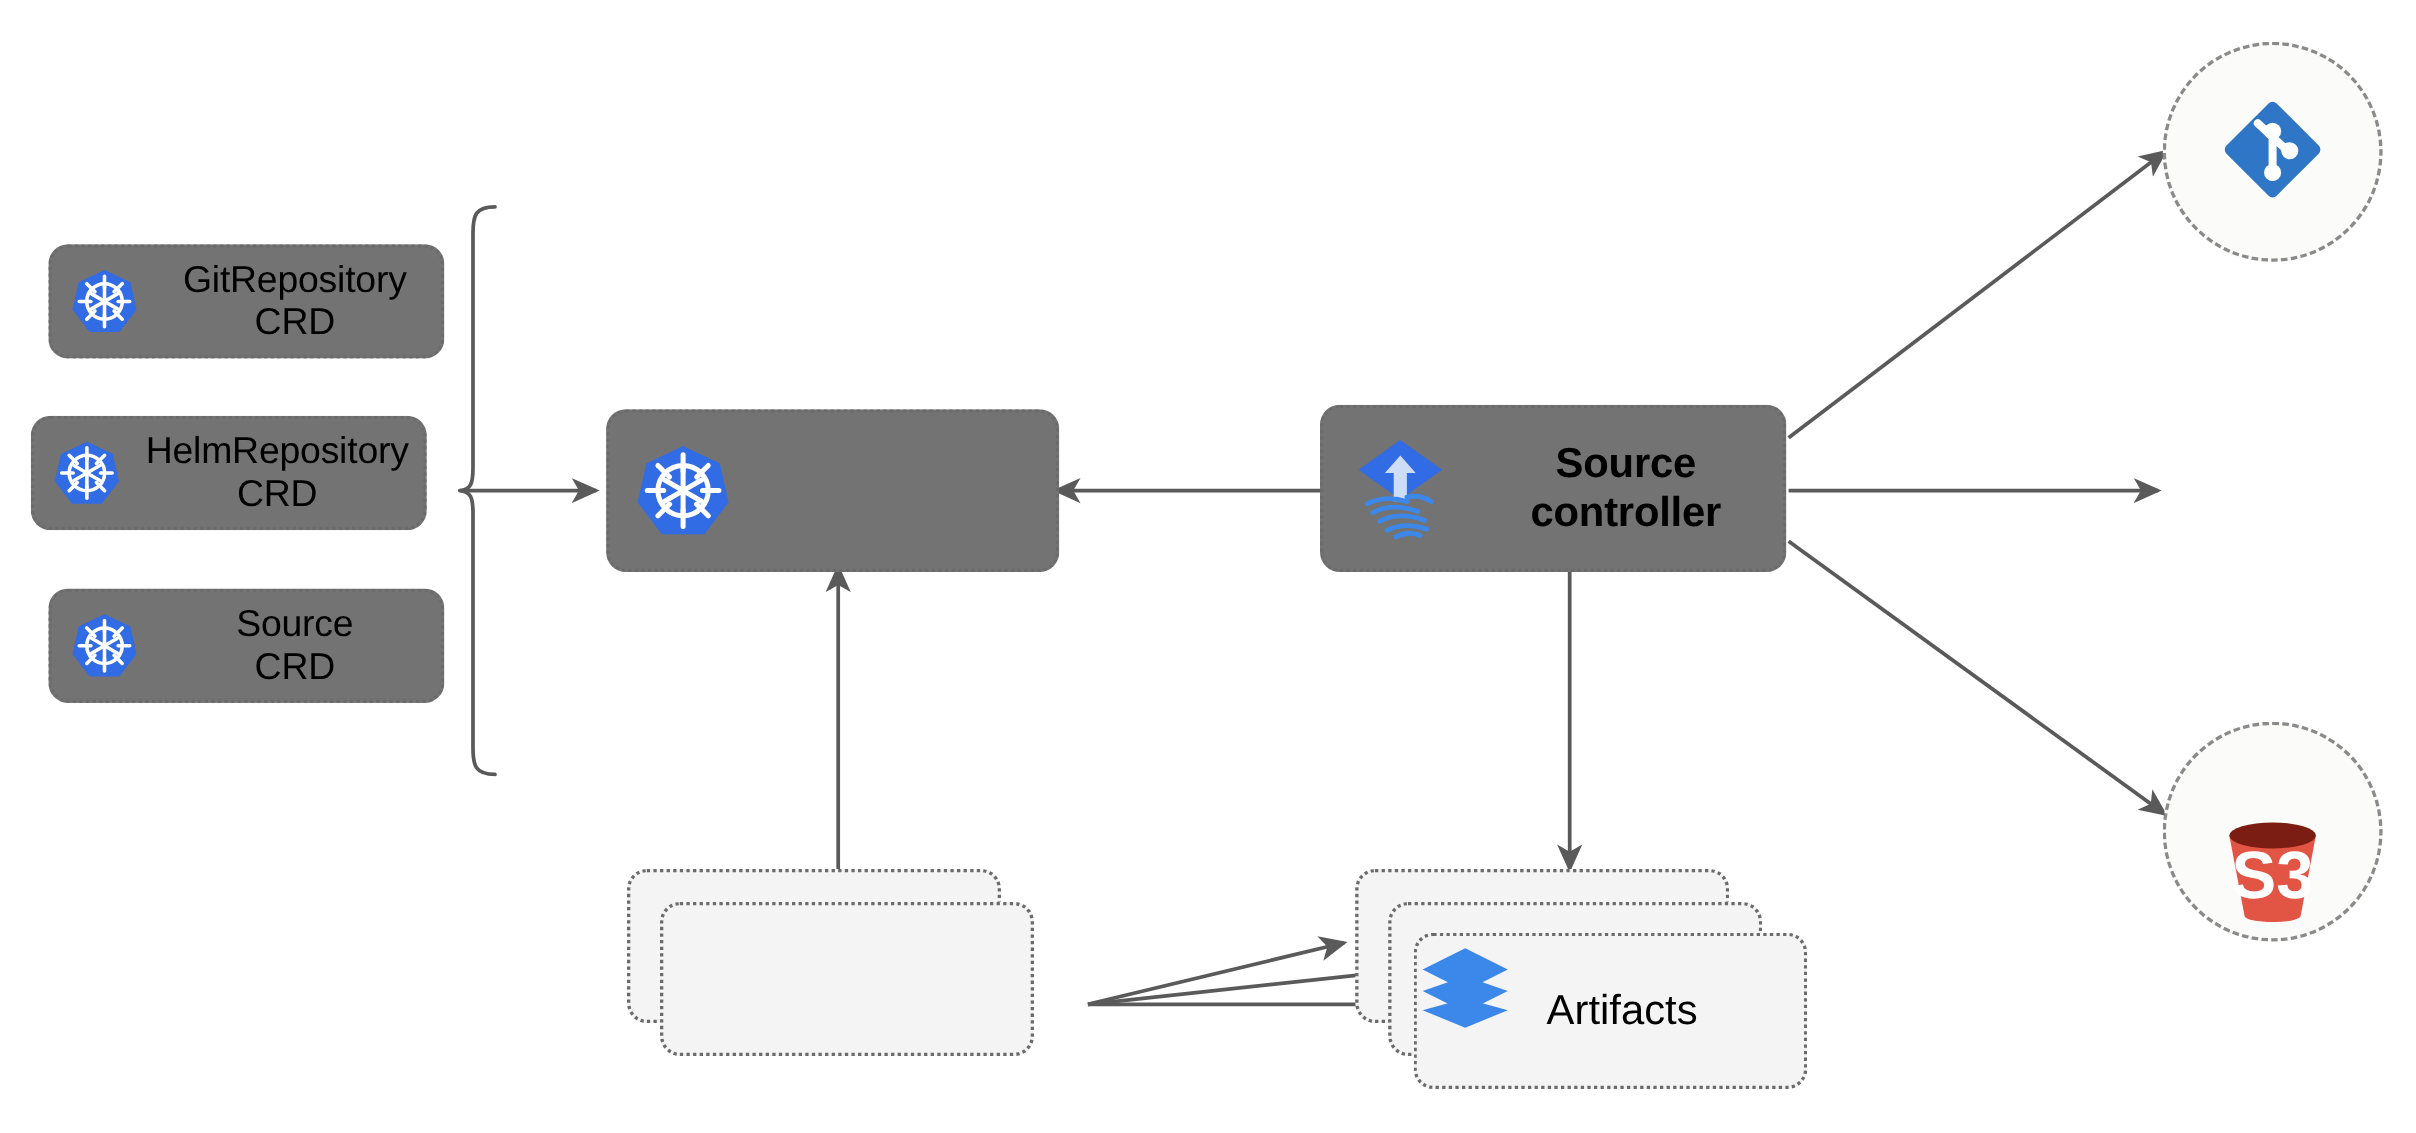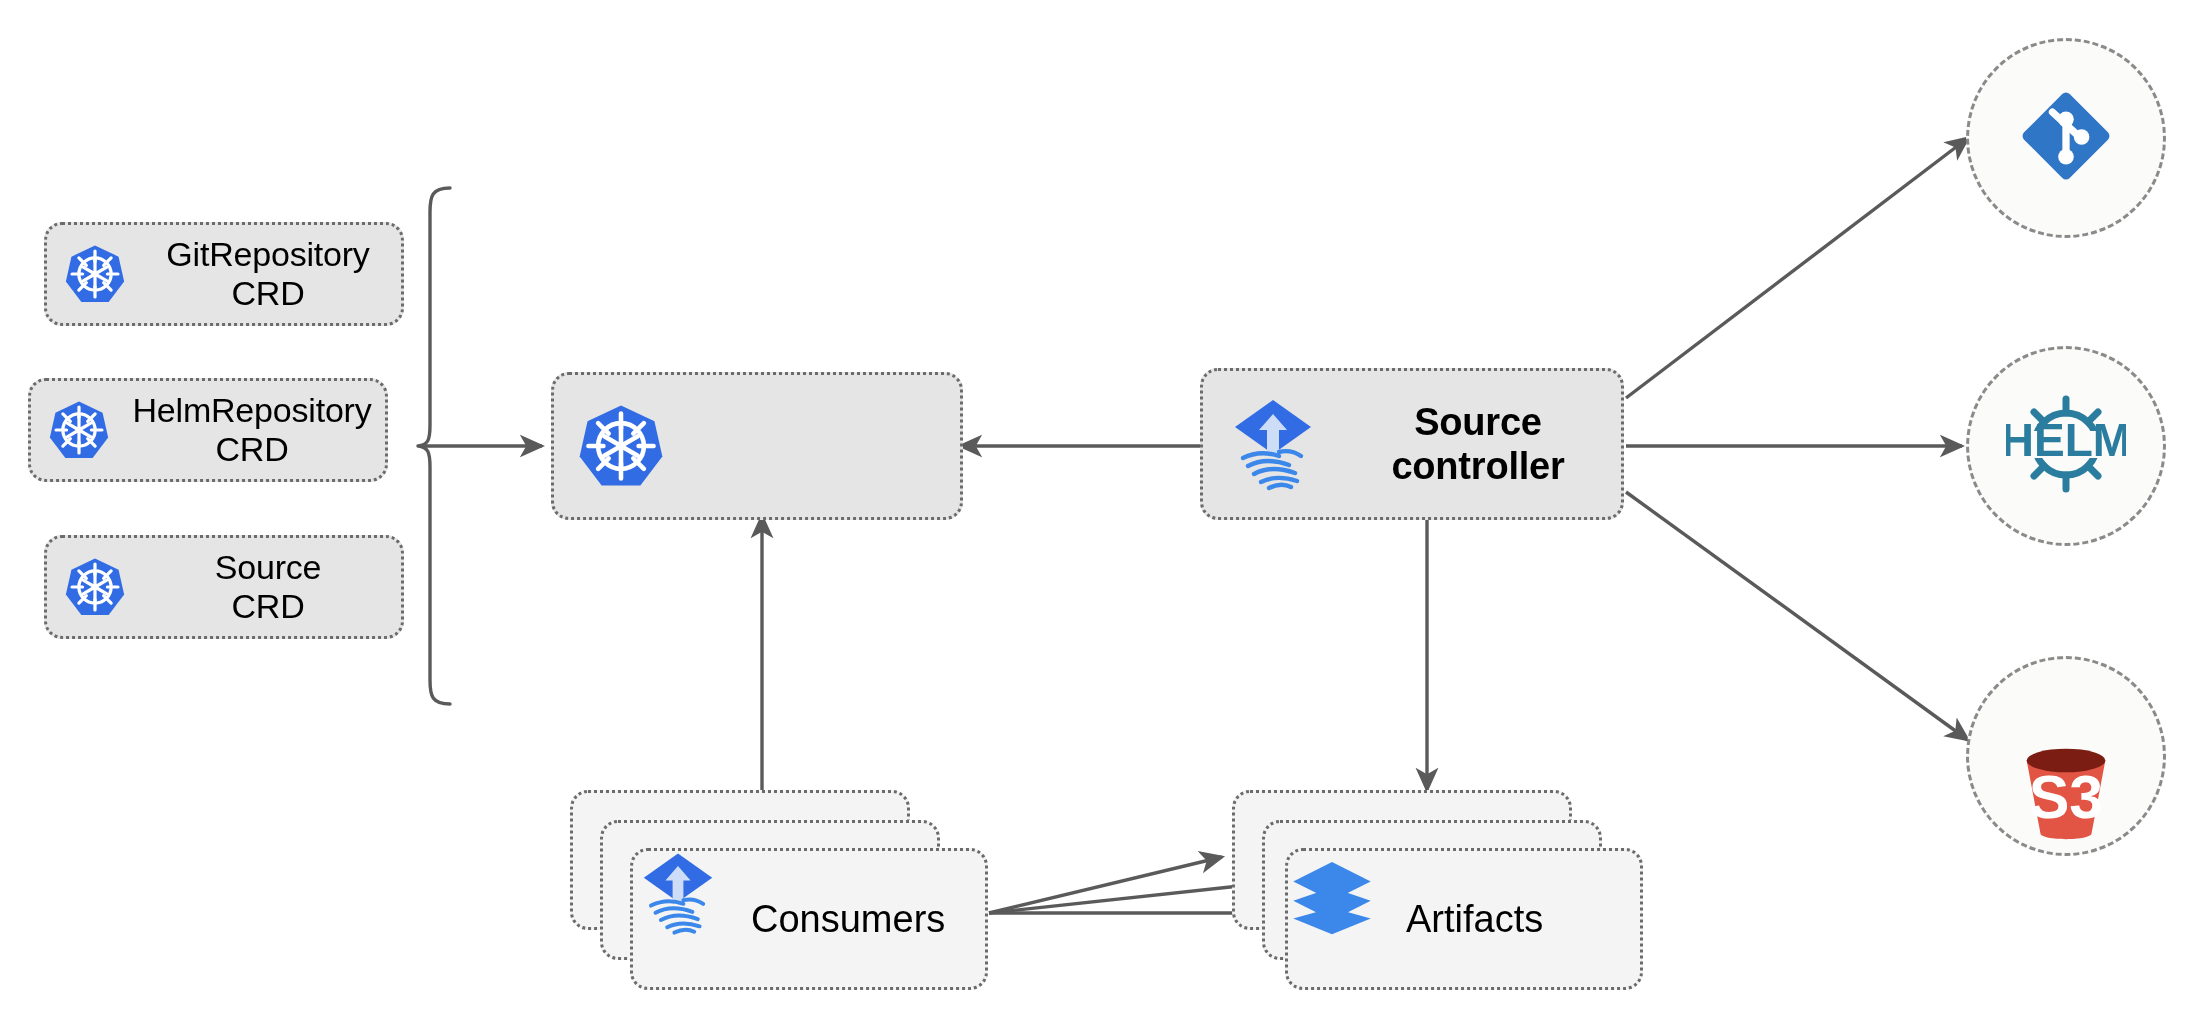--- a/index.html
+++ b/index.html
@@ -27,21 +27,21 @@
     top: 0;
     width: 2196px;
     height: 1030px;
     pointer-events: none;
   }
 
   
   .node {
     position: absolute;
     box-sizing: border-box;
-    background: #e5e5e5;
+    background: #737373;
     border: 3px dotted #6b6b6b;
     border-radius: 18px;
     display: flex;
     flex-direction: row;
     align-items: center;
     justify-content: flex-start;
   }
   .node .label {
     flex: 1 1 auto;
     text-align: center;
@@ -273,37 +273,20 @@
         </g>
       </svg>
     </div>
     <div class="label" style="font-size:38px;font-weight:bold;">Source
 controller</div>
   </div>
 
   <div class="stack" style="left:570px; top:790px; width:400px; height:200px;">
     <div class="ghost" style="left:0px;  top:0px;  width:340px; height:140px;"></div>
     <div class="ghost" style="left:30px; top:30px; width:340px; height:140px;"></div>
-    <div class="front" style="left:60px; top:58px; width:358px; height:142px;">
-      <div class="iconwrap" style="width:118px; height:142px;">
-        <svg width="90" height="90" viewBox="0 0 100 100" xmlns="http://www.w3.org/2000/svg">
-          <path d="M50 6 L88 33 L50 60 L12 33 Z" fill="#326CE5"></path>
-          <path d="M50 20 L64 36 L56 36 L56 62 L44 62 L44 36 L36 36 Z" fill="#cddcf7"></path>
-          <g stroke="#3B87EA" stroke-width="4.4" stroke-linecap="round" fill="none">
-            <path d="M20 64 C 32 58, 44 58, 56 62"></path>
-            <path d="M25 72 C 38 65, 52 66, 66 71"></path>
-            <path d="M31 80 C 44 73, 58 74, 72 79"></path>
-            <path d="M38 88 C 50 82, 62 83, 74 87"></path>
-            <path d="M46 94 C 54 90, 62 90, 68 93"></path>
-            <path d="M56 58 C 64 56, 72 58, 78 62"></path>
-          </g>
-        </svg>
-      </div>
-      <div class="label" style="font-size:38px;">Consumers</div>
-    </div>
   </div>
 
   <div class="stack" style="left:1232px; top:790px; width:400px; height:200px;">
     <div class="ghost" style="left:0px;  top:0px;  width:340px; height:140px;"></div>
     <div class="ghost" style="left:30px; top:30px; width:340px; height:140px;"></div>
     <div class="front" style="left:53px; top:58px; width:358px; height:142px;">
       <div class="iconwrap" style="width:118px; height:142px;">
         <svg width="88" height="88" viewBox="0 0 100 100" xmlns="http://www.w3.org/2000/svg">
           <path d="M50 16 L94 38 L50 60 L6 38 Z" fill="#3B87EA"></path>
           <path d="M50 45 L94 60 L50 82 L6 60 Z" fill="#3B87EA"></path>
@@ -322,37 +305,20 @@
           <line x1="50" y1="36" x2="50" y2="68"></line>
           <path d="M37 27 L 62 50"></path>
         </g>
         <circle cx="50" cy="34" r="7.5" fill="#ffffff"></circle>
         <circle cx="50" cy="70" r="7.5" fill="#ffffff"></circle>
         <circle cx="65" cy="51" r="7.5" fill="#ffffff"></circle>
       </svg>
     </span>
   </div>
 
-  <div class="circ" style="left:1966px; top:346px; width:200px; height:200px;">
-    <span>
-      <svg width="120" height="120" viewBox="0 0 120 120" xmlns="http://www.w3.org/2000/svg">
-        <g fill="none" stroke="#2A7D9E" stroke-width="7" stroke-linecap="round">
-          <circle cx="60" cy="60" r="31"></circle>
-          <line x1="60" y1="15" x2="60" y2="29"></line>
-          <line x1="60" y1="91" x2="60" y2="105"></line>
-          <line x1="28" y1="28" x2="38" y2="38"></line>
-          <line x1="82" y1="82" x2="92" y2="92"></line>
-          <line x1="92" y1="28" x2="82" y2="38"></line>
-          <line x1="38" y1="82" x2="28" y2="92"></line>
-        </g>
-        <rect x="20" y="47" width="80" height="27" fill="#fbfbf9"></rect>
-        <text class="helm-text" x="60" y="72" text-anchor="middle">HELM</text>
-      </svg>
-    </span>
-  </div>
 
   <div class="circ" style="left:1966px; top:656px; width:200px; height:200px;align-items:flex-end;">
     <span>
       <svg width="118" height="118" viewBox="0 0 120 120" xmlns="http://www.w3.org/2000/svg">
         <path d="M20 30 L100 30 L86 104 C 86 112, 34 112, 34 104 Z" fill="#E25444"></path>
         <ellipse cx="60" cy="30" rx="40" ry="12" fill="#7B1D13"></ellipse>
         <path d="M20 30 C 20 38, 100 38, 100 30 L 97 42
                  C 88 49, 32 49, 23 42 Z" fill="#ffffff" opacity="0"></path>
         <text class="s3-text" x="60" y="88" text-anchor="middle">S3</text>
       </svg>

